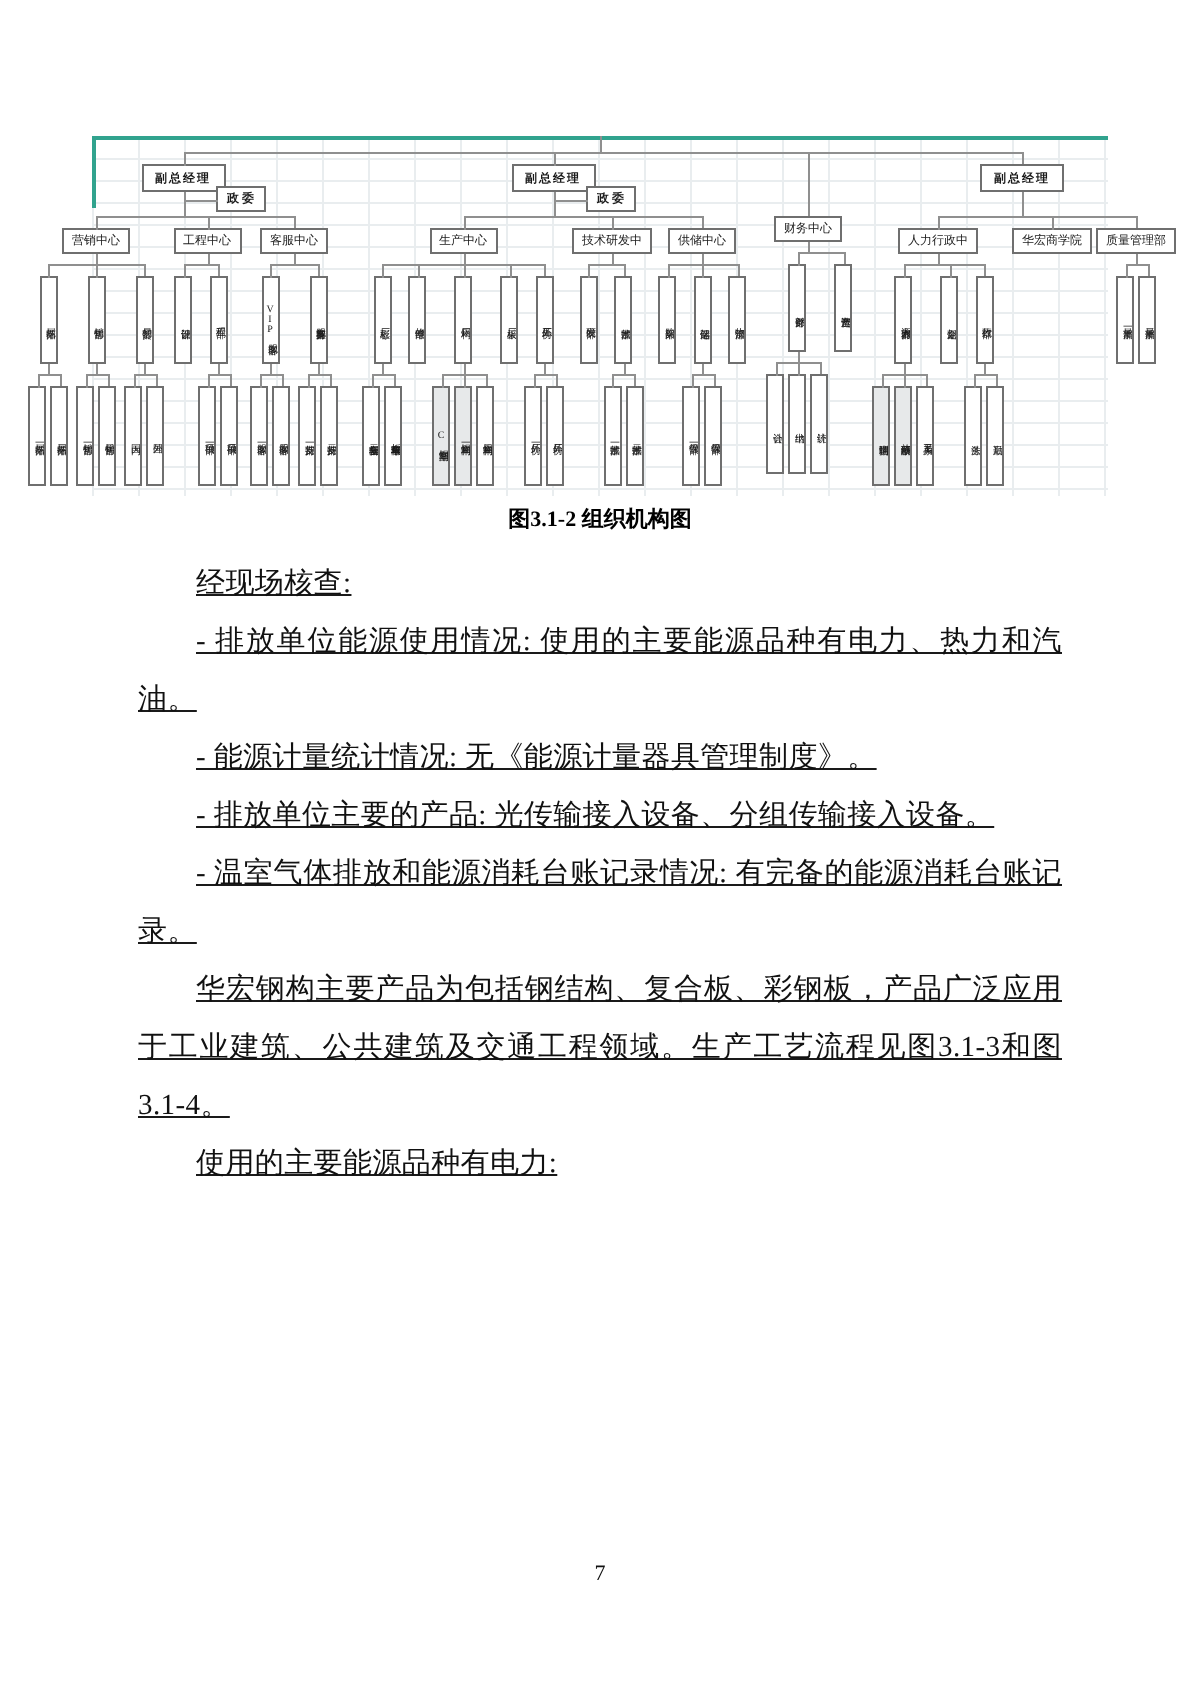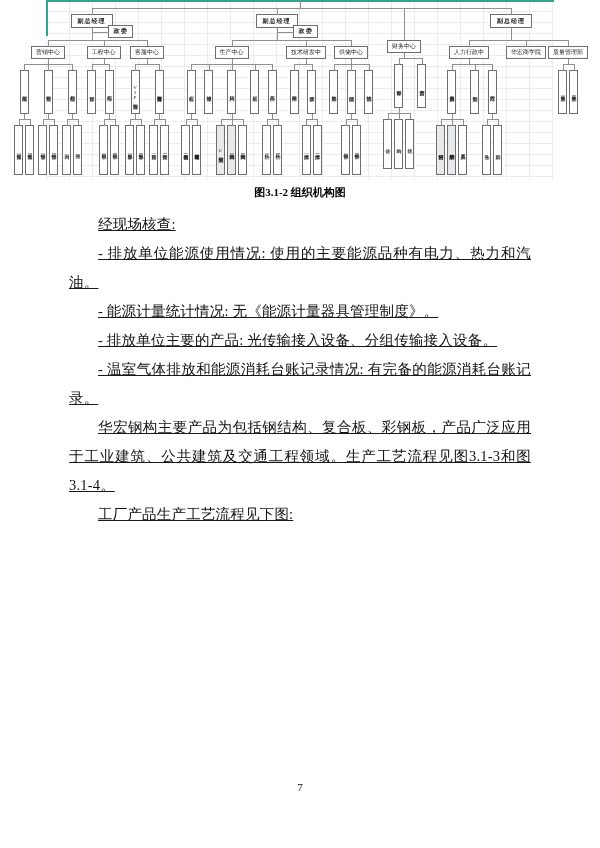--- a/index.html
+++ b/index.html
@@ -1,19 +1,20 @@
 <!DOCTYPE html>
 <html><head>
 <meta charset="utf-8">
 <style>
   html,body{margin:0;padding:0;background:#ffffff;}
   .page{
     position:relative;
     width:600px;height:848px;
     box-sizing:border-box;
+    padding-top:68px;
     background:#ffffff;
     font-family:"Liberation Serif","DejaVu Serif",serif;
     color:#1a1a1a;
     overflow:hidden;
   }
 
   
   .chart-figure{margin:0;}
   .chart-canvas{
     position:relative;
@@ -375,18 +376,18 @@
     <figcaption class="caption">图3.1-2 组织机构图</figcaption>
   </figure>
 
   <div class="body-text" id="body-text">
       <p class="para">经现场核查:</p>
       <p class="para">- 排放单位能源使用情况: 使用的主要能源品种有电力、热力和汽油。</p>
       <p class="para">- 能源计量统计情况: 无《能源计量器具管理制度》。</p>
       <p class="para">- 排放单位主要的产品: 光传输接入设备、分组传输接入设备。</p>
       <p class="para">- 温室气体排放和能源消耗台账记录情况: 有完备的能源消耗台账记录。</p>
       <p class="para">华宏钢构主要产品为包括钢结构、复合板、彩钢板，产品广泛应用于工业建筑、公共建筑及交通工程领域。生产工艺流程见图3.1-3和图3.1-4。</p>
-      <p class="para">工厂产品生产工艺流程见下图:</p>
+      <p class="para">使用的主要能源品种有电力:</p>
     </div>
 
   <div class="page-number">7</div>
 
 </div>
 
 </body></html>

